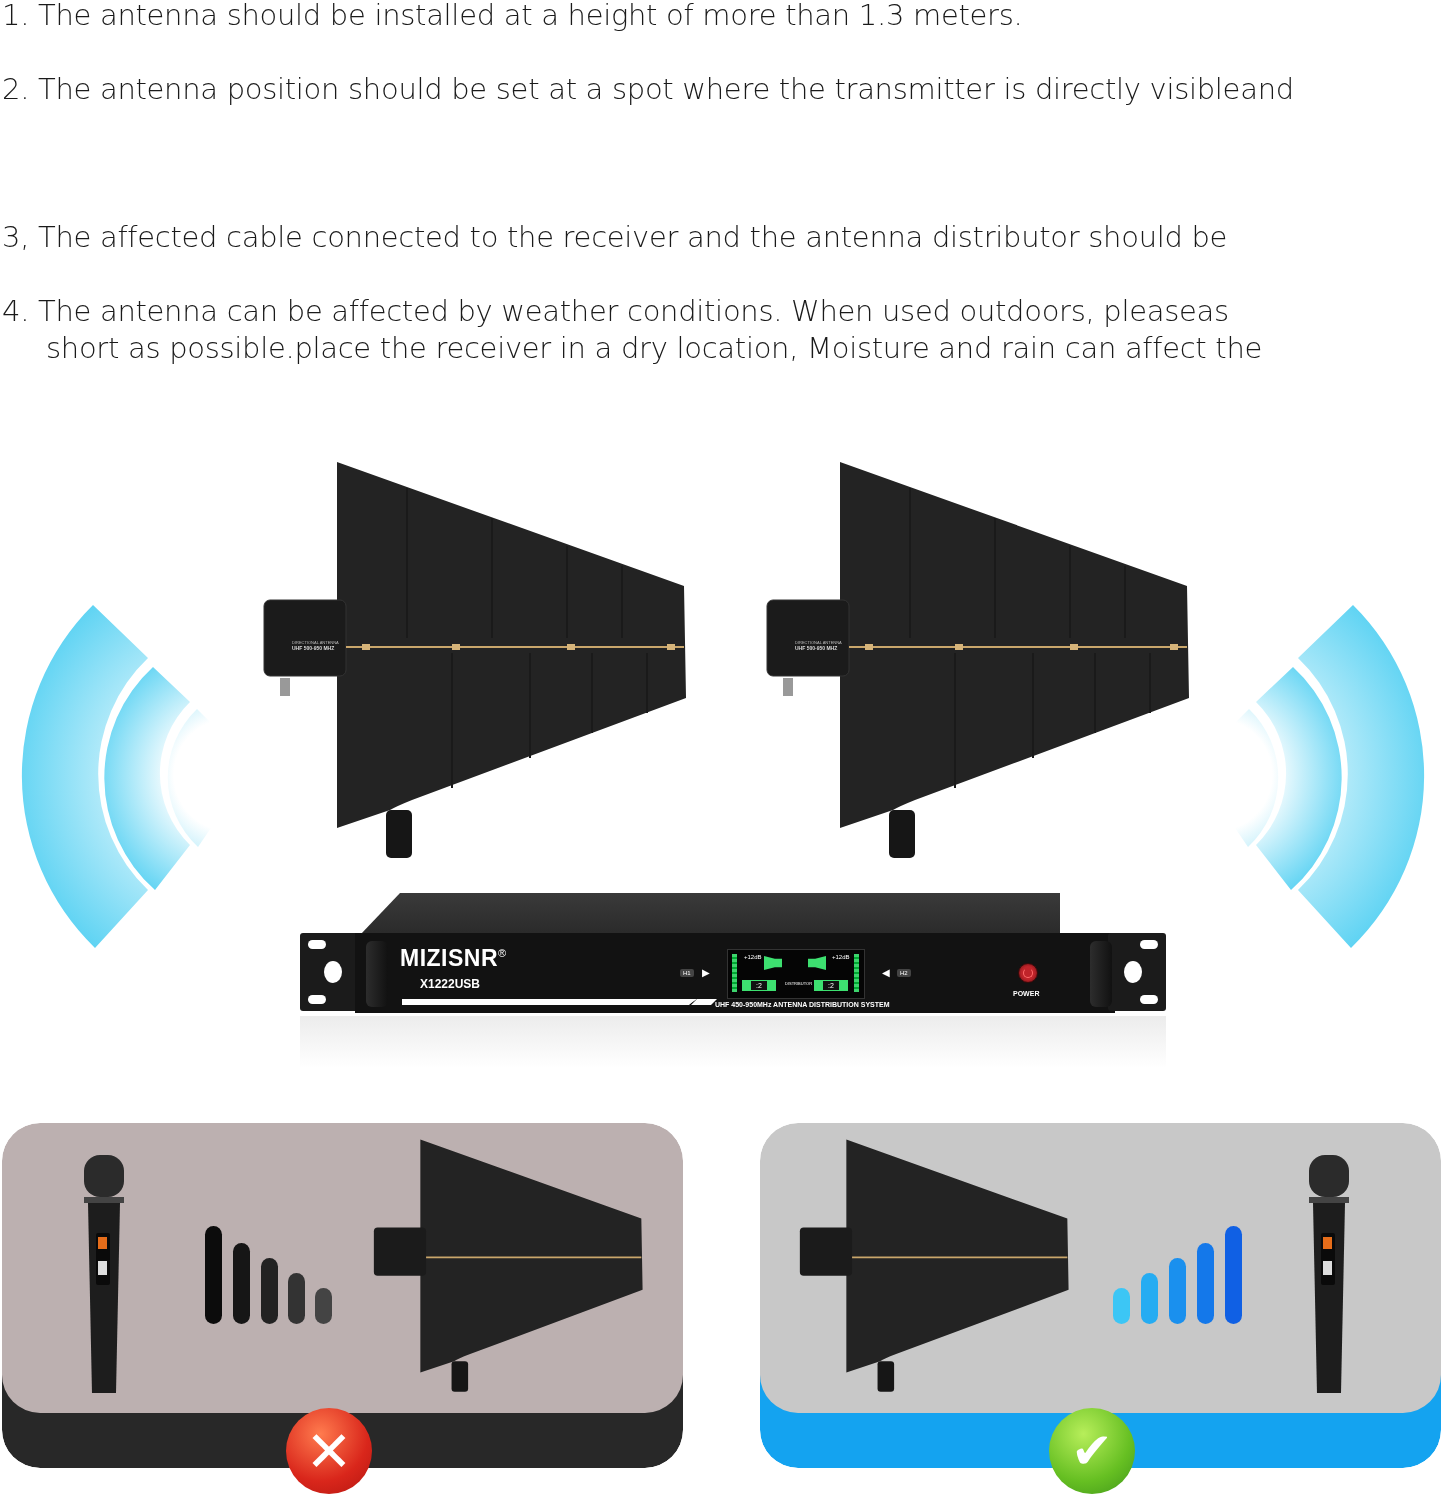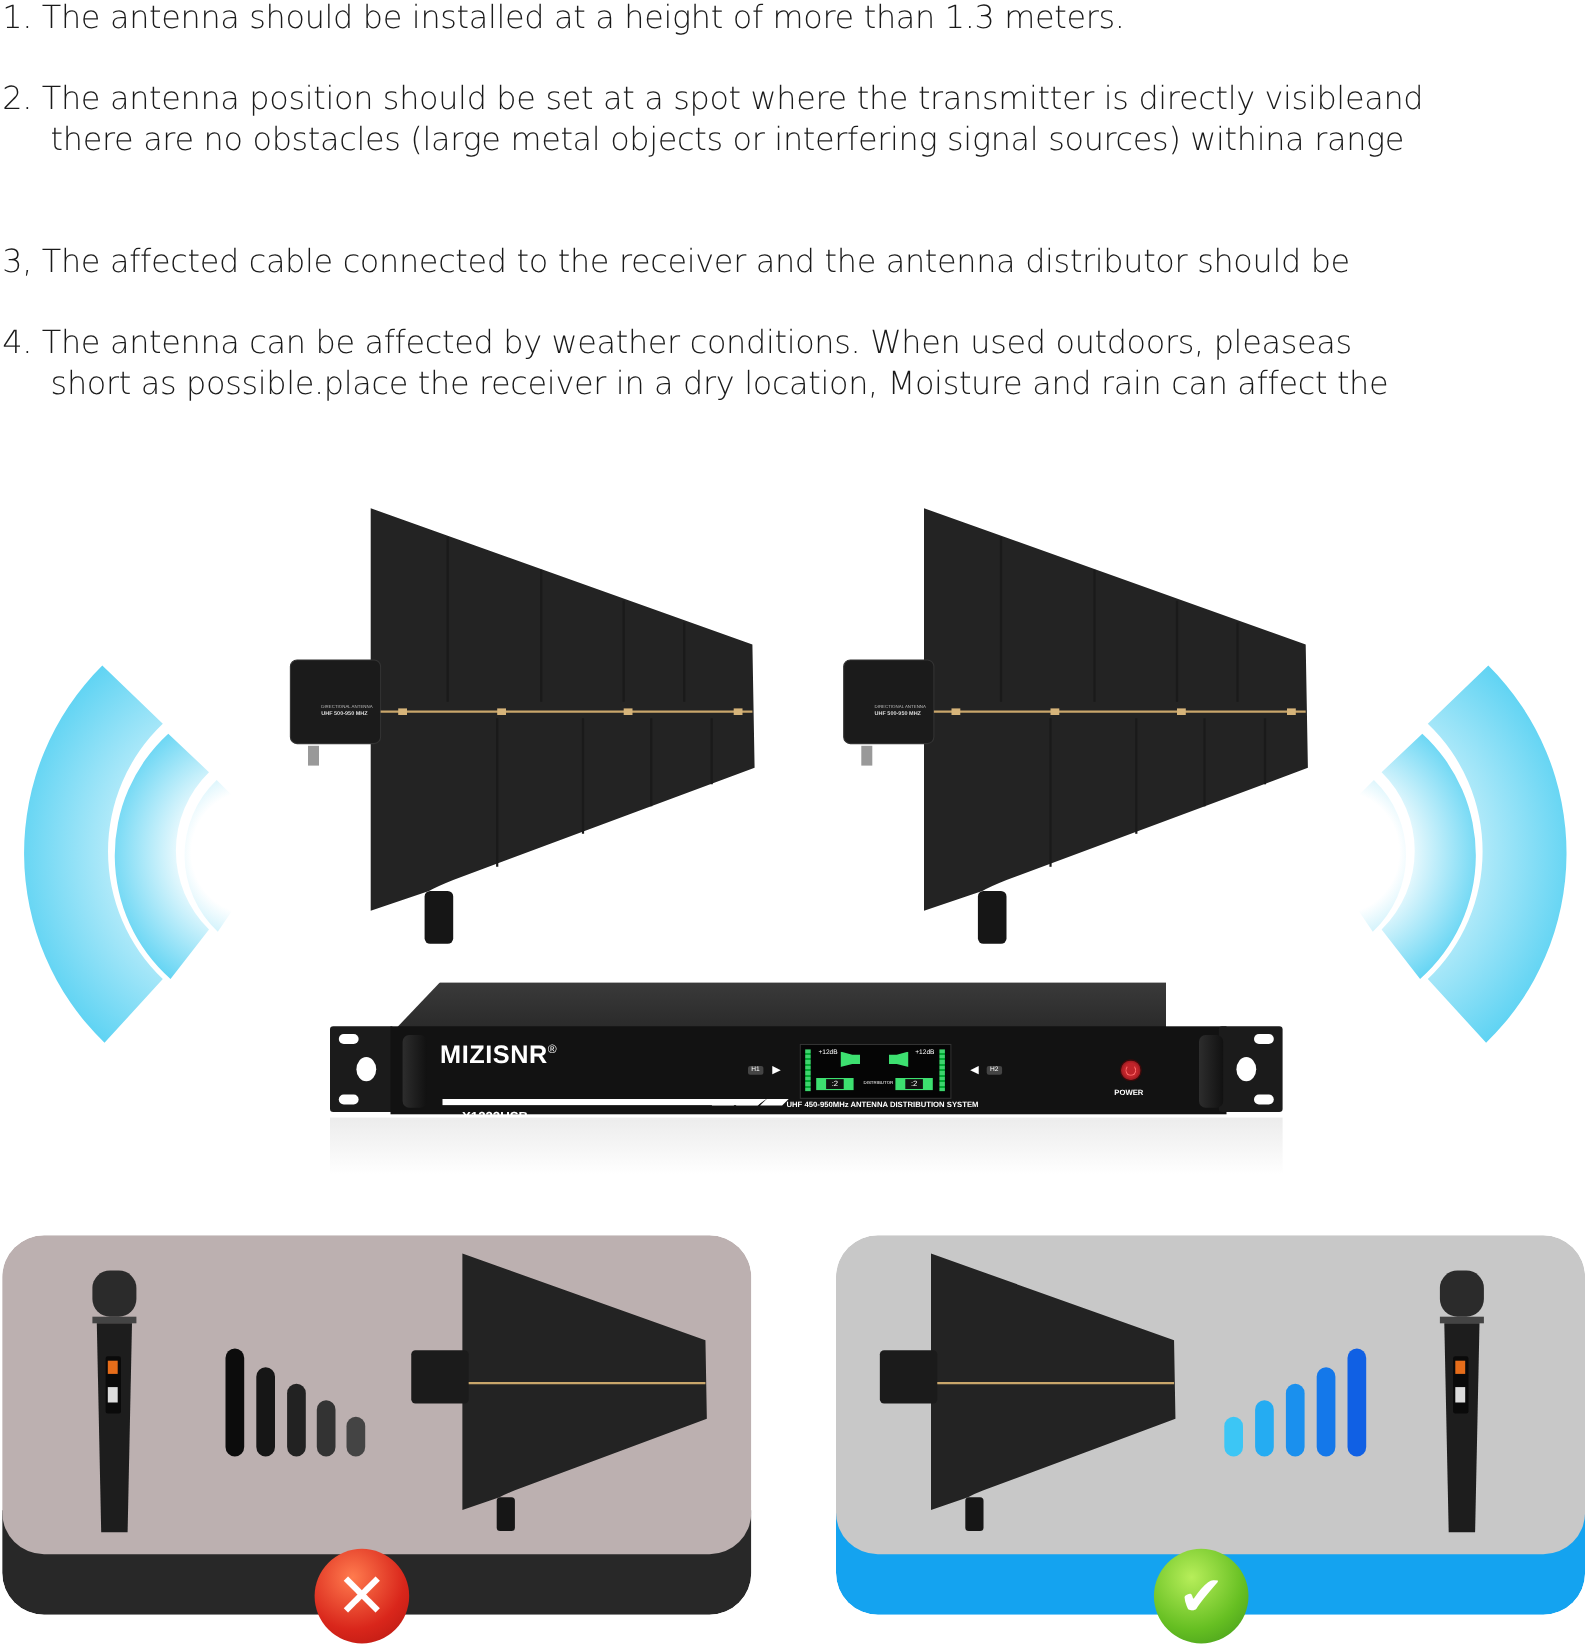--- a/index.html
+++ b/index.html
@@ -12,21 +12,21 @@
   .antenna{position:absolute;}
   
   .rack{position:absolute;left:300px;top:893px;width:866px;height:175px;}
   .rack-top{position:absolute;left:60px;top:0;width:700px;height:42px;background:linear-gradient(#3a3a3a,#2a2a2a);clip-path:polygon(40px 0,100% 0,100% 100%,0 100%);}
   .rack-front{position:absolute;left:55px;top:40px;width:760px;height:80px;background:#121212;}
   .rack-ear{position:absolute;top:40px;width:58px;height:78px;background:#1b1b1b;border-radius:3px;}
   .ear-hole{position:absolute;background:#fff;border-radius:8px;}
   .handle{position:absolute;top:48px;width:22px;height:66px;background:linear-gradient(90deg,#2d2d2d,#111);border-radius:6px;}
   .brand{position:absolute;left:100px;top:52px;color:#fff;font-family:"Liberation Sans",sans-serif;font-weight:bold;font-size:23px;letter-spacing:0.5px;}
   .brand sup{font-size:11px;font-weight:normal;}
-  .model{position:absolute;left:120px;top:84px;color:#fff;font-family:"Liberation Sans",sans-serif;font-size:12px;font-weight:bold;margin-top:31px;}
+  .model{position:absolute;left:120px;top:84px;color:#fff;font-family:"Liberation Sans",sans-serif;font-size:12px;font-weight:bold;}
   .stripe{position:absolute;left:102px;top:106px;width:295px;height:6px;background:#fff;clip-path:polygon(0 0,100% 0,97% 100%,0 100%);}
   .slash{position:absolute;top:106px;width:20px;height:6px;background:#fff;transform:skewX(-45deg);}
   .uhf{position:absolute;left:415px;top:108px;color:#fff;font-family:"Liberation Sans",sans-serif;font-size:7px;font-weight:bold;white-space:nowrap;}
   .display{position:absolute;left:427px;top:56px;width:136px;height:48px;background:#050505;border:1px solid #333;}
   .lvl{position:absolute;top:4px;width:5px;height:38px;background:repeating-linear-gradient(#3dd46d 0 3px,#0a3 3px 5px);}
   .db{position:absolute;top:4px;color:#fff;font-size:6px;font-family:"Liberation Sans",sans-serif;}
   .spk{position:absolute;top:6px;width:18px;height:14px;background:#3de070;}
   .chbox{position:absolute;top:30px;width:34px;height:11px;background:#3de070;}
   .chbox span{position:absolute;left:9px;top:1px;width:16px;height:9px;background:#111;color:#fff;font-size:7px;line-height:9px;text-align:center;font-family:"Liberation Sans",sans-serif;}
   .dist{position:absolute;left:57px;top:31px;color:#fff;font-size:4px;font-family:"Liberation Sans",sans-serif;}
@@ -48,21 +48,20 @@
 <body>
 
 <div class="instructions">
   <div class="item" style="top:-3px;">
     <span>1.</span>
     <span>The antenna should be installed at a height of more than 1.3 meters.</span>
   </div>
   <div class="item" style="top:71px;">
     <span>2.</span>
     <span>The antenna position should be set at a spot where the transmitter is directly visibleand</span>
-    <span class="cont">there are no obstacles (large metal objects or interfering signal sources) withina range</span>
   </div>
   <div class="item" style="top:219px;">
     <span>3,</span>
     <span>The affected cable connected to the receiver and the antenna distributor should be</span>
   </div>
   <div class="item" style="top:293px;">
     <span>4.</span>
     <span>The antenna can be affected by weather conditions. When used outdoors, pleaseas</span>
     <span class="cont">short as possible.place the receiver in a dry location, Moisture and rain can affect the</span>
   </div>

